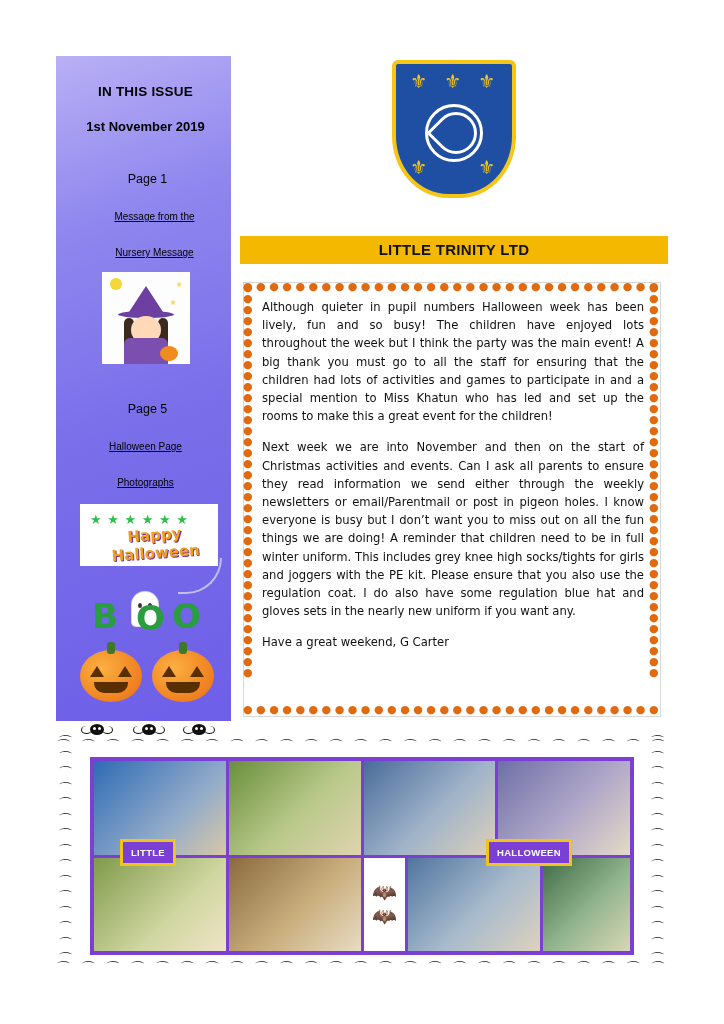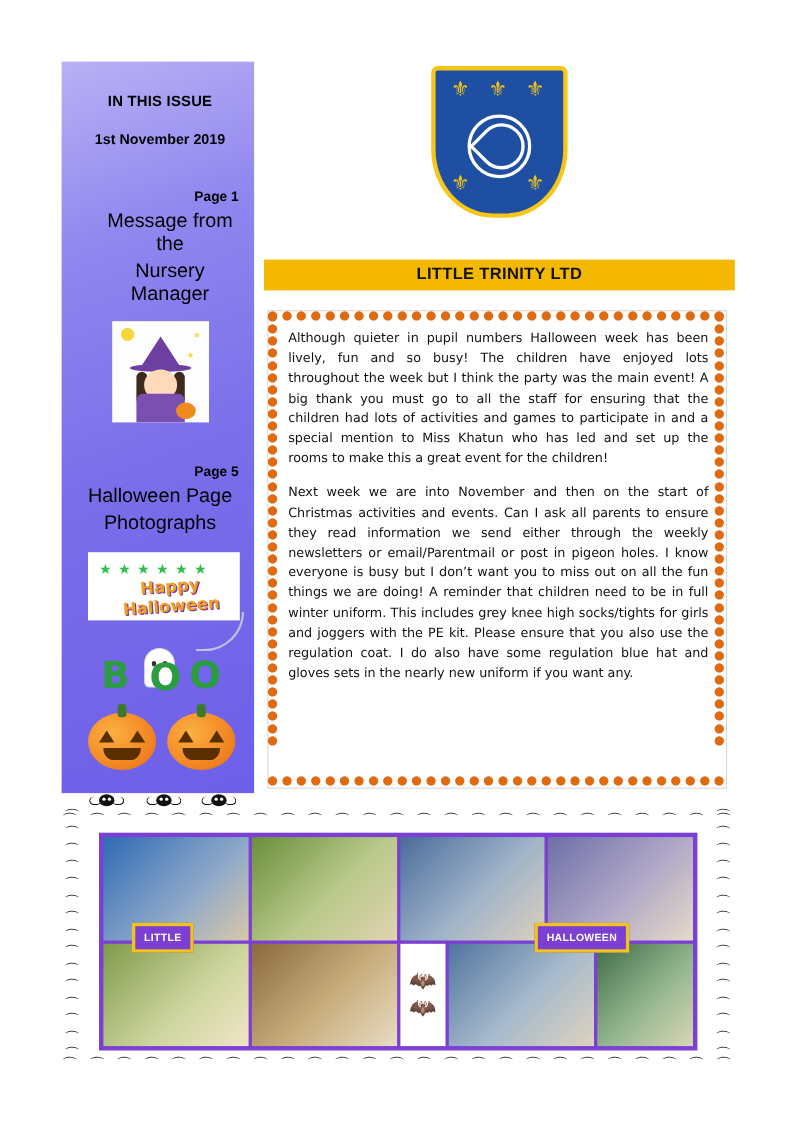--- a/index.html
+++ b/index.html
@@ -35,31 +35,32 @@
     letter-spacing: 0.2px;
     color: #000;
   }
   .issue-date {
     font-weight: bold;
     font-size: 13px;
     margin-top: 20px;
     color: #000;
   }
   .page-label {
-    text-align: right;
+    text-align: center;
     font-size: 12.5px;
-    font-weight: bold;
+    font-weight: normal;
     margin-top: 38px;
     margin-left: 4px;
     color: #000;
   }
   .toc-line {
-    font-size: 18px;
-    margin-top: 4px;
+    font-size: 10px;
+    margin-top: 25px;
     color: #000;
+    text-decoration: underline;
   }
   .toc-line.indent { padding-left: 18px; }
 
   
   .witch-box {
     margin: 14px auto 0 auto;
     width: 88px;
     height: 92px;
     background: #fdfdfd;
     position: relative;
@@ -361,21 +362,21 @@
 </head>
 <body>
 
 <div class="sidebar">
   <div class="sidebar-inner">
     <div class="issue-title">IN THIS ISSUE</div>
     <div class="issue-date">1st November 2019</div>
 
     <div class="page-label">Page 1</div>
     <div class="toc-line indent">Message from the</div>
-    <div class="toc-line indent">Nursery  Manager</div>
+    <div class="toc-line indent">Nursery  Message</div>
 
     <div class="witch-box">
       <div class="moon"></div>
       <span class="star" style="left:74px;top:8px;">★</span>
       <span class="star" style="left:68px;top:26px;">★</span>
       <div class="witch-hat"></div>
       <div class="witch-brim"></div>
       <div class="witch-hair-l"></div>
       <div class="witch-hair-r"></div>
       <div class="witch-face"></div>
@@ -524,20 +525,21 @@
 ●
 ●
 ●
 ●
 ●
 ●</div>
 
 <div class="article-body">
   <p>Although quieter in pupil numbers Halloween week has been lively, fun and so busy! The children have enjoyed lots throughout the week but I think the party was the main event! A big thank you must go to all the staff for ensuring that the children had lots of activities and games to participate in and a special mention to Miss Khatun who has led and set up the rooms to make this a great event for the children!</p>
   <p>Next week we are into November and then on the start of Christmas activities and events. Can I ask all parents to ensure they read information we send either through the weekly newsletters or email/Parentmail or post in pigeon holes. I know everyone is busy but I don’t want you to miss out on all the fun things we are doing! A reminder that children need to be in full winter uniform. This includes grey knee high socks/tights for girls and joggers with the PE kit. Please ensure that you also use the regulation coat. I do also have some regulation blue hat and gloves sets in the nearly new uniform if you want any.</p>
+  <p>Have a great weekend, G Carter</p>
 </div>
 
 <div class="collage-wrap">
   <div class="bats-row" id="bats-top" style="top:2px;">⌒ ⌒ ⌒ ⌒ ⌒ ⌒ ⌒ ⌒ ⌒ ⌒ ⌒ ⌒ ⌒ ⌒ ⌒ ⌒ ⌒ ⌒ ⌒ ⌒ ⌒ ⌒ ⌒ ⌒ ⌒ ⌒ ⌒ ⌒ ⌒ ⌒ ⌒ ⌒ ⌒ ⌒ ⌒ ⌒ ⌒ ⌒ ⌒ ⌒ ⌒ ⌒ ⌒ ⌒</div>
   <div class="bats-row" id="bats-bottom" style="top:224px;">⌒ ⌒ ⌒ ⌒ ⌒ ⌒ ⌒ ⌒ ⌒ ⌒ ⌒ ⌒ ⌒ ⌒ ⌒ ⌒ ⌒ ⌒ ⌒ ⌒ ⌒ ⌒ ⌒ ⌒ ⌒ ⌒ ⌒ ⌒ ⌒ ⌒ ⌒ ⌒ ⌒ ⌒ ⌒ ⌒ ⌒ ⌒ ⌒ ⌒ ⌒ ⌒ ⌒ ⌒</div>
   <div class="bats-left" id="bats-left" style="left: 2px; white-space: pre;">⌒
 ⌒
 ⌒
 ⌒
 ⌒

